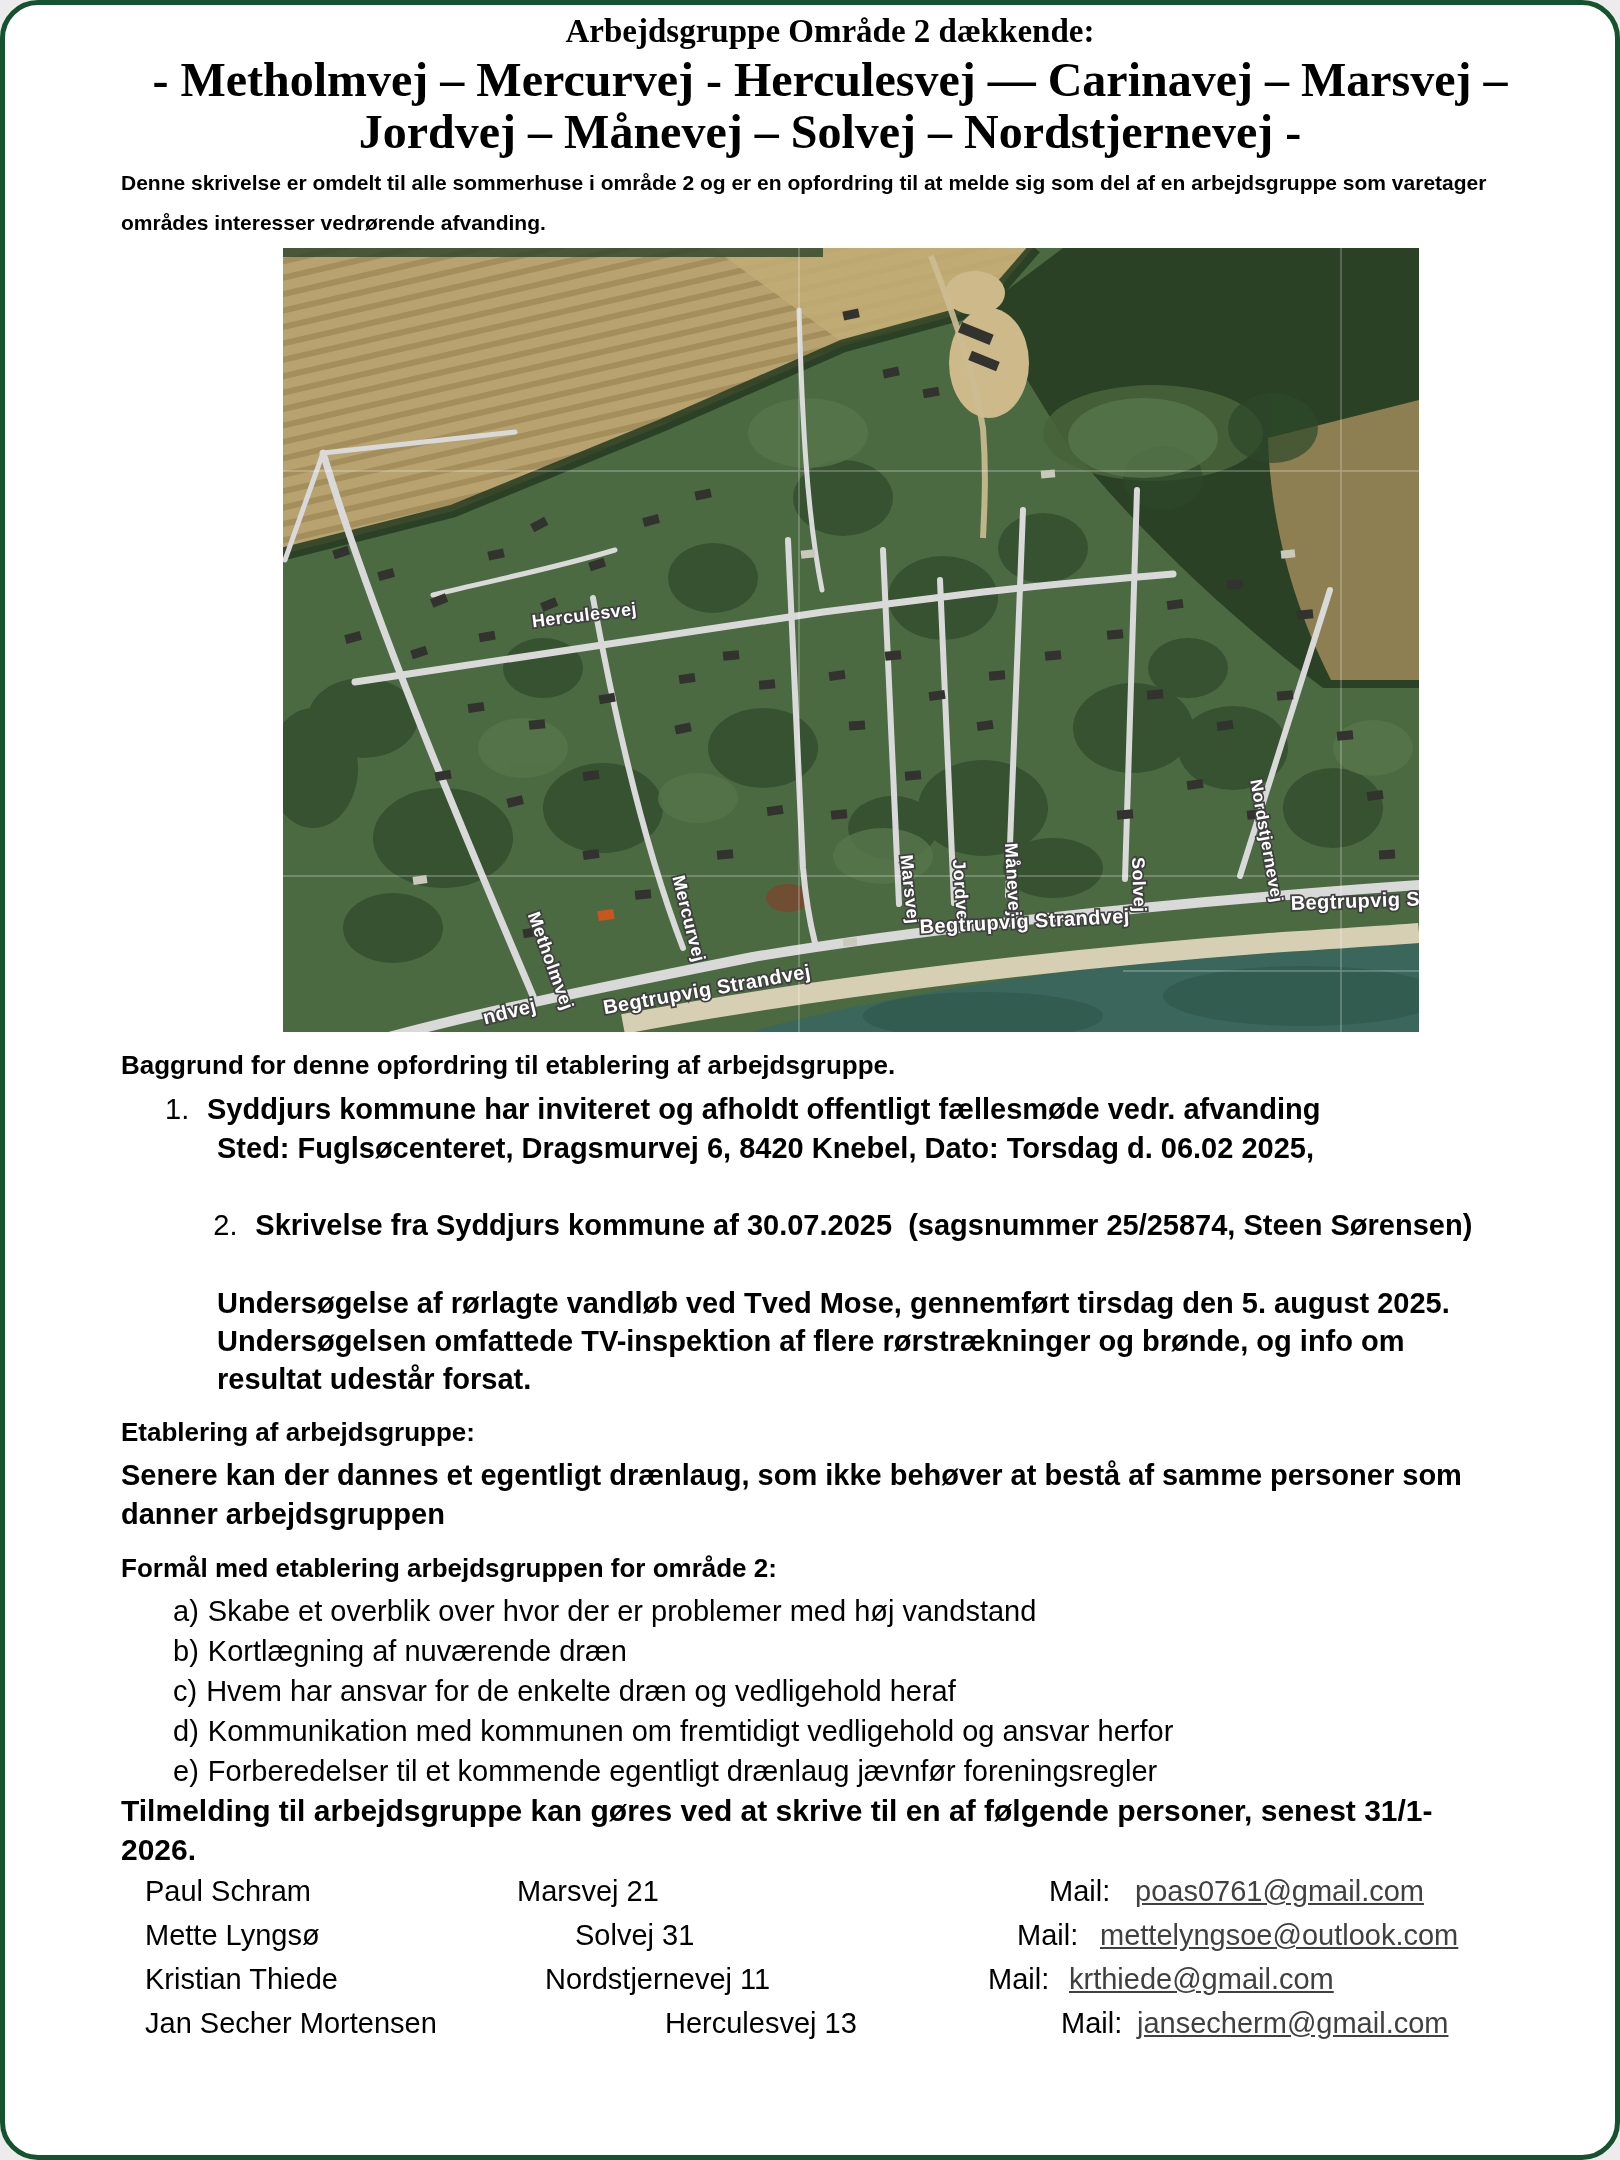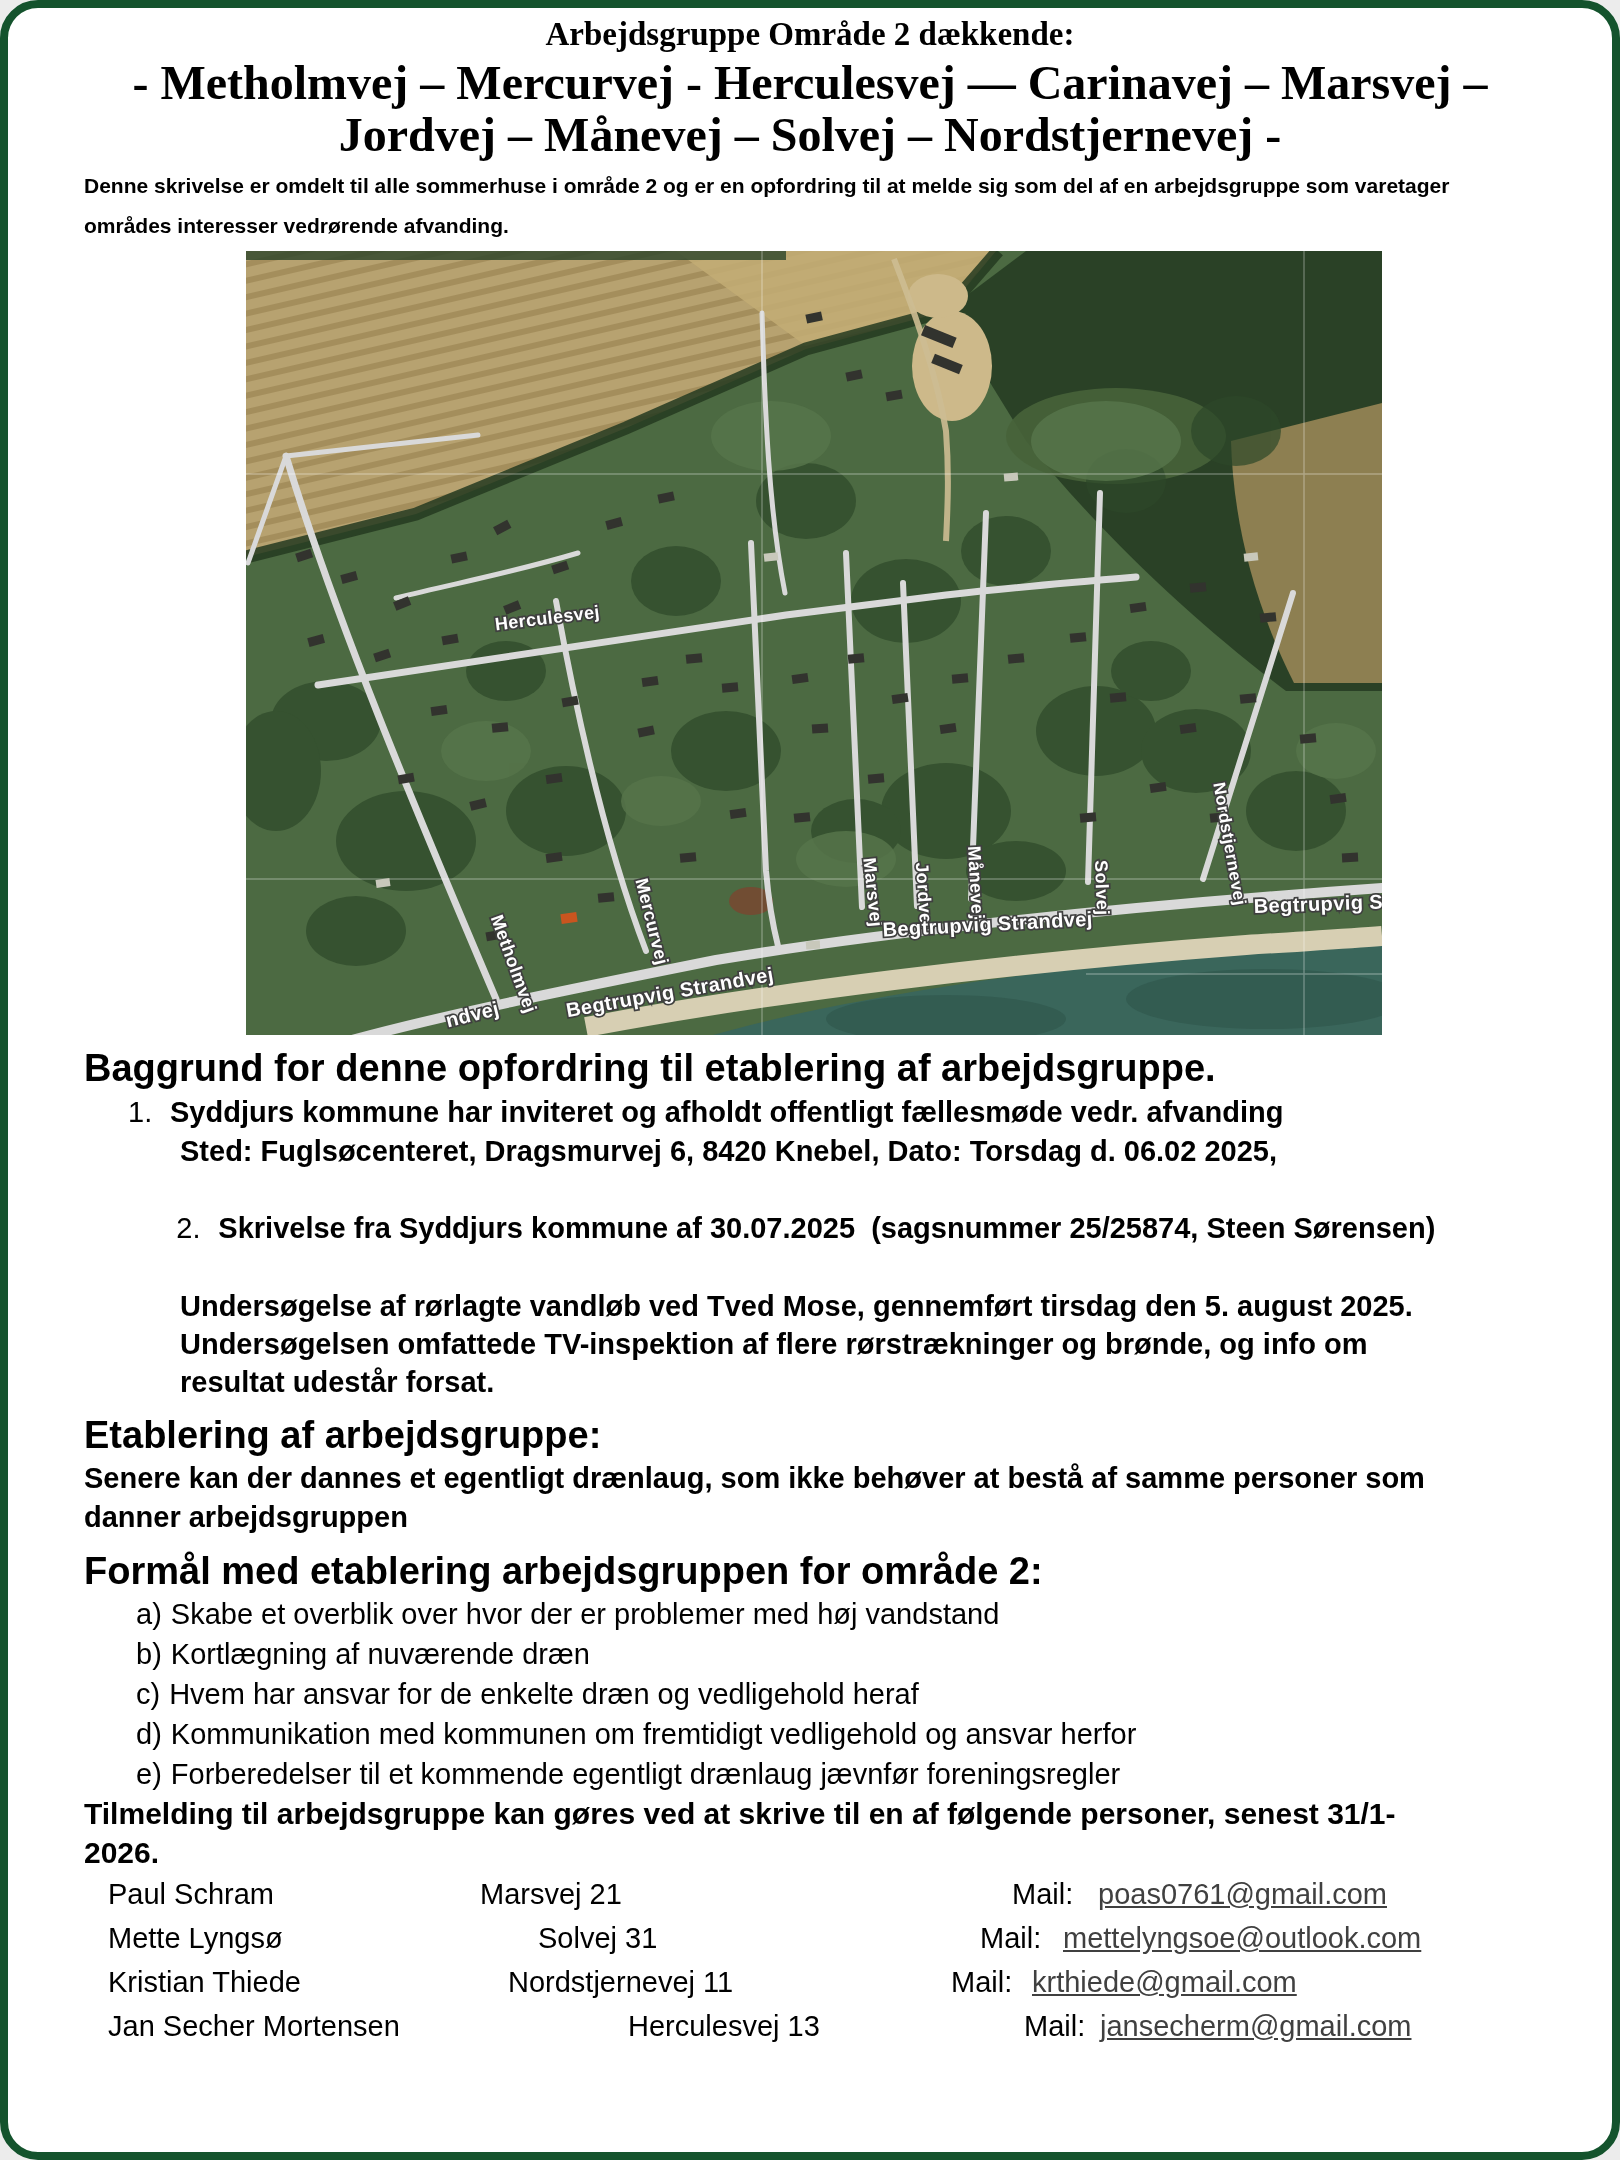--- a/index.html
+++ b/index.html
@@ -1,32 +1,32 @@
 <!DOCTYPE html>
 <html><head>
 <meta charset="utf-8">
 <style>
   html,body { margin:0; padding:0; background:#ececec; }
   .page {
     position:relative; width:1620px; height:2160px; background:#ffffff;
-    border:8px solid #14532d; border-radius:38px; box-sizing:border-box;
-    overflow:hidden; font-family:"Liberation Sans", sans-serif; color:#000;
+    border:5px solid #14532d; border-radius:38px; box-sizing:border-box;
+    overflow:hidden; font-family:"Liberation Sans", sans-serif; color:#000;padding-left:40px;
   }
   .title1 { margin:6px 0 0 0; text-align:center; font-family:"Liberation Serif", serif;
             font-weight:700; font-size:33px; line-height:40px; }
   .title2, .title3 { text-align:center; font-family:"Liberation Serif", serif;
             font-weight:700; font-size:48px; line-height:52px; }
   .title2 { margin-top:3px; }
   .intro { margin:5px 60px 0 76px; max-width:1450px; font-weight:700; font-size:21px; line-height:40px; }
   .map-wrap { margin:5px 0 0 238px; width:1136px; height:784px; }
   .map-wrap svg { display:block; }
   .rl { font-family:"Liberation Sans", sans-serif; font-weight:700; fill:#ffffff;
         stroke:#3f3f3f; stroke-width:3.4px; paint-order:stroke; letter-spacing:.4px; font-size:18px; }
   .rlb { font-size:20px; }
-  .h-bold { margin:14px 60px 0 76px; font-weight:700; font-size:38px; line-height:38px; }
+  .h-bold { margin:14px 60px 0 76px; font-weight:700; font-size:26px; line-height:38px; }
   .num-item { margin:0 20px 0 120px; font-weight:700; font-size:29px; line-height:39px; }
   .num-item .num { display:inline-block; width:42px; font-weight:400; }
   .list-block { margin-top:6px; }
   .pre { white-space:pre-wrap; }
   .sub { margin-left:172px; width:1255px; font-weight:700; font-size:29px; line-height:38px; }
   .para { margin:5px 0 0 76px; width:1430px; font-weight:700; font-size:29px; line-height:39px; }
   .para + .para { margin-top:0; }
   .f-item { margin-left:128px; font-weight:400; font-size:29px; line-height:40px; }
   .f-item .k { display:inline-block; margin-right:9px; }
   .f-list { margin-top:4px; }

